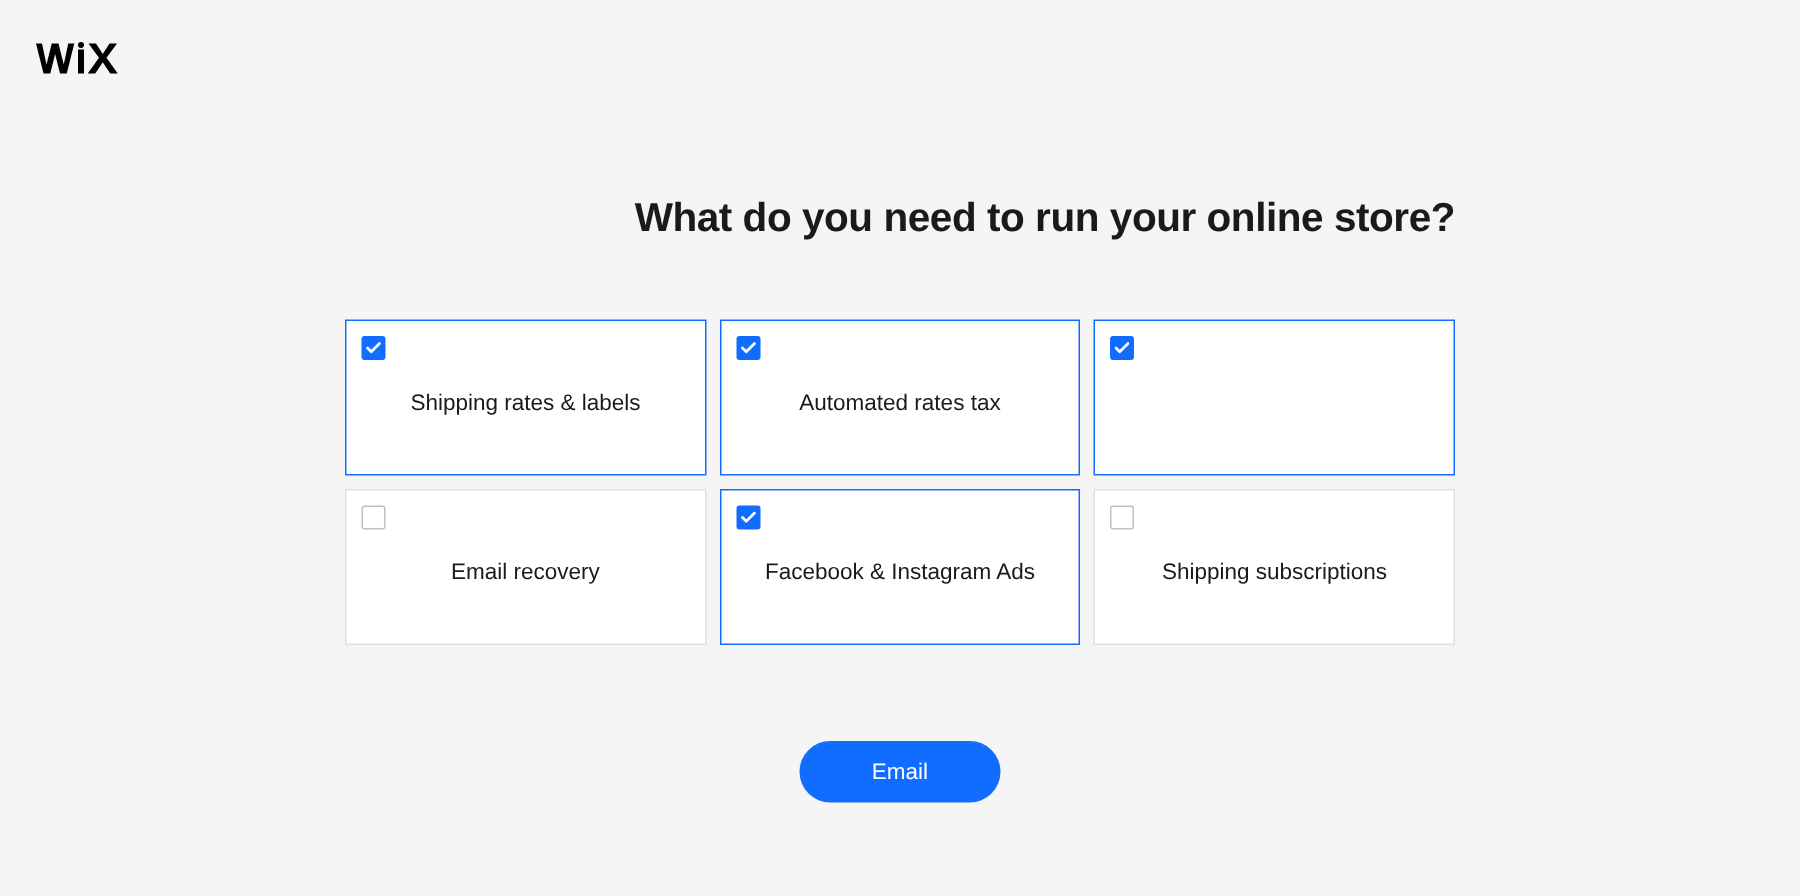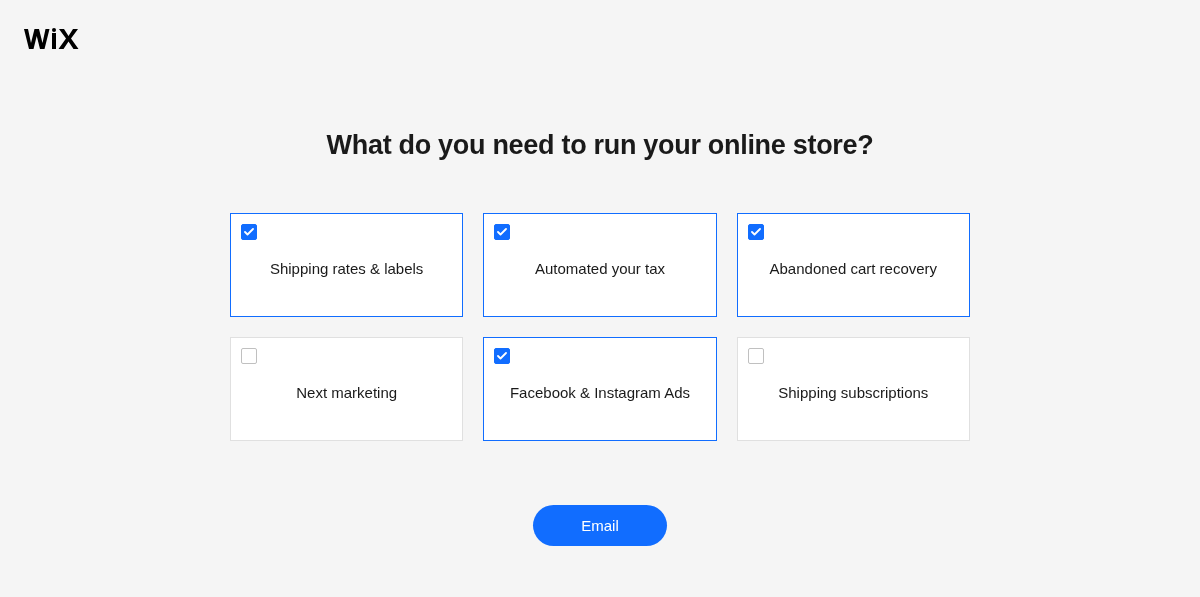--- a/index.html
+++ b/index.html
@@ -21,28 +21,28 @@
     }
     .content {
       width: 740px;
       margin: 0 auto;
       padding-top: 130px;
     }
     .heading {
       font-size: 27px;
       font-weight: 700;
       color: #1a1a1a;
-      text-align: center;
+      text-align: right;
       letter-spacing: -0.3px;
     }
     .grid {
       margin-top: 52px;
       display: grid;
       grid-template-columns: repeat(3, 1fr);
-      gap: 20px;
+      gap: 9px;
     }
     .card {
       background: #ffffff;
       border: 1px solid #e0e0e0;
       height: 104px;
       position: relative;
       padding: 12px;
       display: flex;
       align-items: center;
       justify-content: center;
@@ -116,35 +116,34 @@
       </div>
       <div class="card-label">Shipping rates &amp; labels</div>
     </div>
 
     <div class="card selected">
       <div class="checkbox checked">
         <svg width="10" height="8" viewBox="0 0 10 8">
             <path d="M1 4 L3.5 6.5 L9 1" stroke="#ffffff" stroke-width="1.8" fill="none" stroke-linecap="round" stroke-linejoin="round"></path>
           </svg>
       </div>
-      <div class="card-label">Automated your tax</div>
+      <div class="card-label">Automated rates tax</div>
     </div>
 
     <div class="card selected">
       <div class="checkbox checked">
         <svg width="10" height="8" viewBox="0 0 10 8">
             <path d="M1 4 L3.5 6.5 L9 1" stroke="#ffffff" stroke-width="1.8" fill="none" stroke-linecap="round" stroke-linejoin="round"></path>
           </svg>
       </div>
-      <div class="card-label">Abandoned cart recovery</div>
     </div>
 
     <div class="card">
       <div class="checkbox"></div>
-      <div class="card-label">Next marketing</div>
+      <div class="card-label">Email recovery</div>
     </div>
 
     <div class="card selected">
       <div class="checkbox checked">
         <svg width="10" height="8" viewBox="0 0 10 8">
             <path d="M1 4 L3.5 6.5 L9 1" stroke="#ffffff" stroke-width="1.8" fill="none" stroke-linecap="round" stroke-linejoin="round"></path>
           </svg>
       </div>
       <div class="card-label">Facebook &amp; Instagram Ads</div>
     </div>

